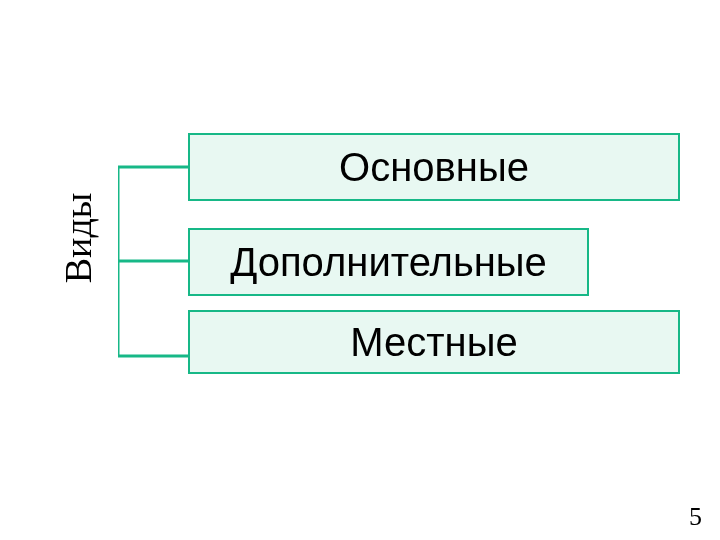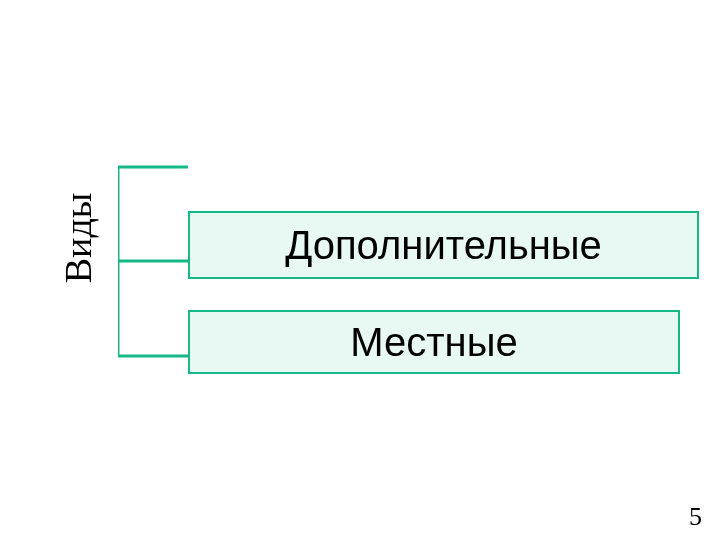--- a/index.html
+++ b/index.html
@@ -61,21 +61,21 @@
     justify-content: center;
   }
   .node-box .node-text {
     font-family: "Liberation Sans", sans-serif;
     font-size: 40px;
     color: #000000;
     line-height: 1;
     white-space: nowrap;
   }
   #box-0 { left: 188px; top: 133px; width: 492px; height: 68px; }
-  #box-1 { left: 188px; top: 211px; width: 511px; height: 68px; }
+  #box-1 { left: 188px; top: 228px; width: 401px; height: 68px; }
   #box-2 { left: 188px; top: 310px; width: 492px; height: 64px; }
 
   #page-number {
     position: absolute;
     right: 18px;
     bottom: 8px;
     font-family: "Liberation Serif", serif;
     font-size: 26px;
     color: #000000;
   }
@@ -91,20 +91,23 @@
 
   <div id="connector">
     <svg width="78" height="210" viewBox="0 0 78 210" xmlns="http://www.w3.org/2000/svg">
       <path d="M 0 19 L 0 208" stroke="#17b887" stroke-width="3" fill="none"></path>
       <path d="M 0 19 L 70 19" stroke="#17b887" stroke-width="3" fill="none"></path>
       <path d="M 0 113 L 70 113" stroke="#17b887" stroke-width="3" fill="none"></path>
       <path d="M 0 208 L 70 208" stroke="#17b887" stroke-width="3" fill="none"></path>
     </svg>
   </div>
 
+  <div id="box-0" class="node-box">
+    <span class="node-text">Основные</span>
+  </div>
 
   <div id="box-1" class="node-box">
     <span class="node-text">Дополнительные</span>
   </div>
 
   <div id="box-2" class="node-box">
     <span class="node-text">Местные</span>
   </div>
 
   <div id="page-number">5</div>

